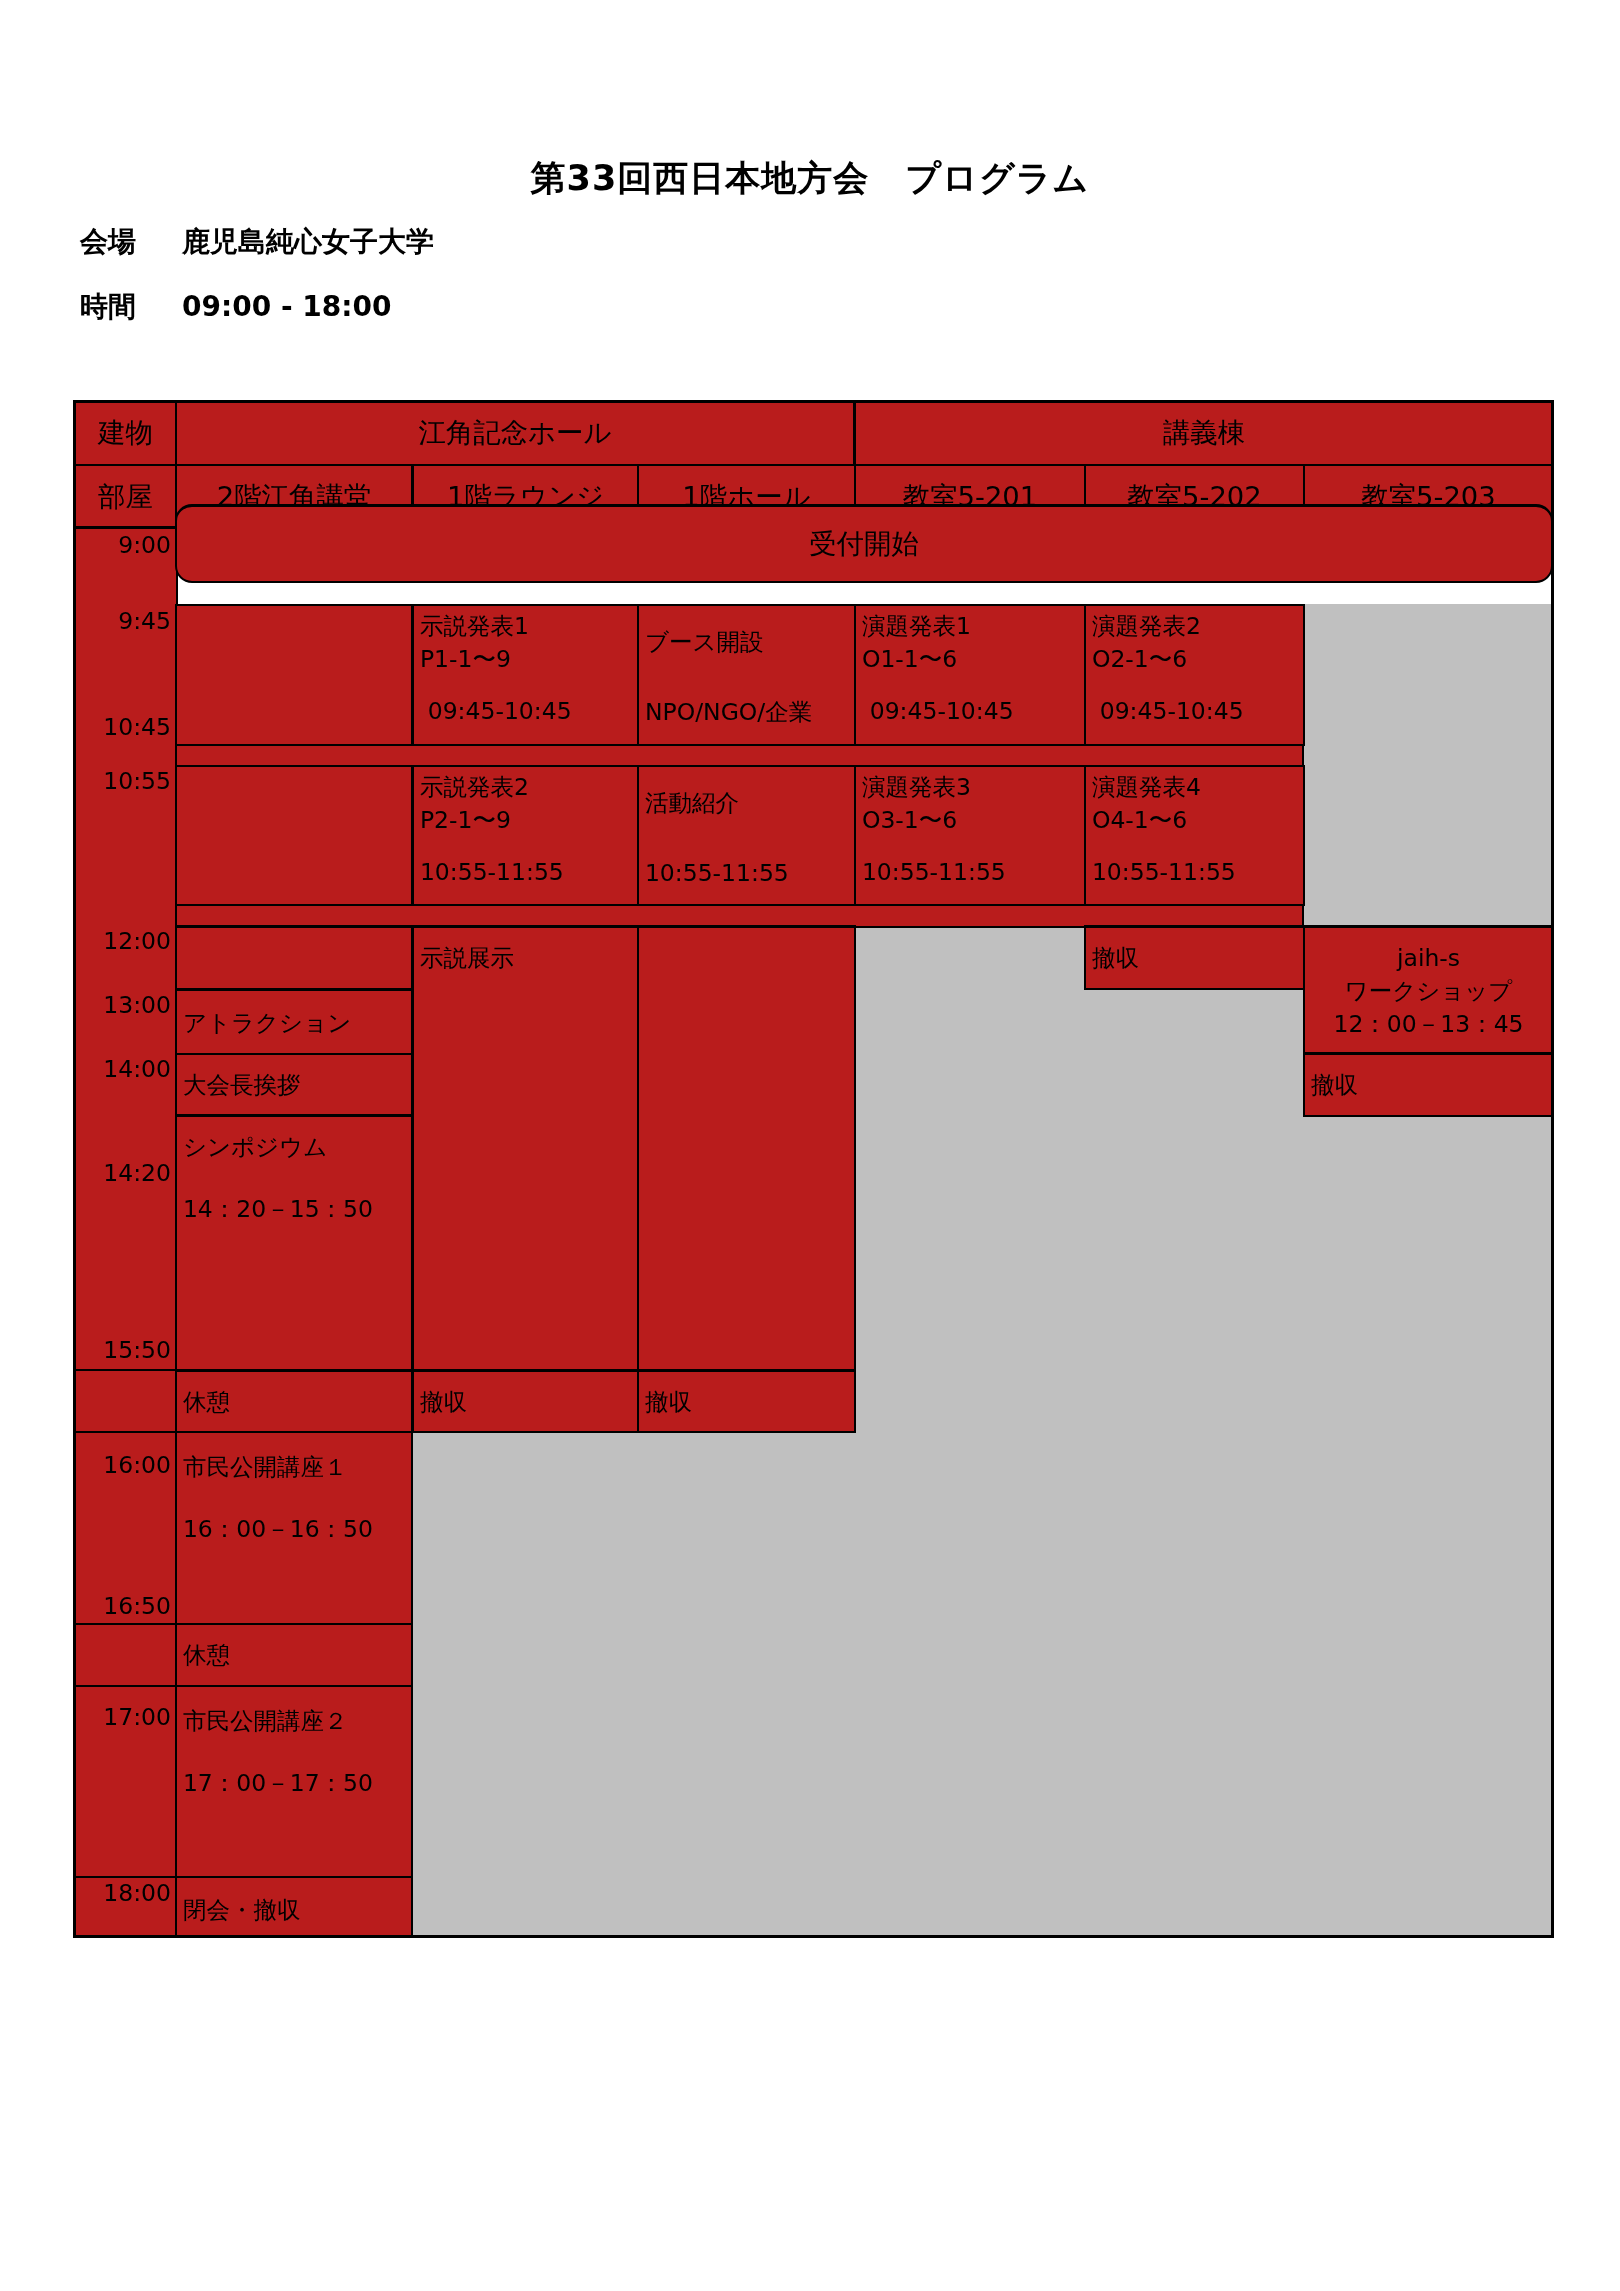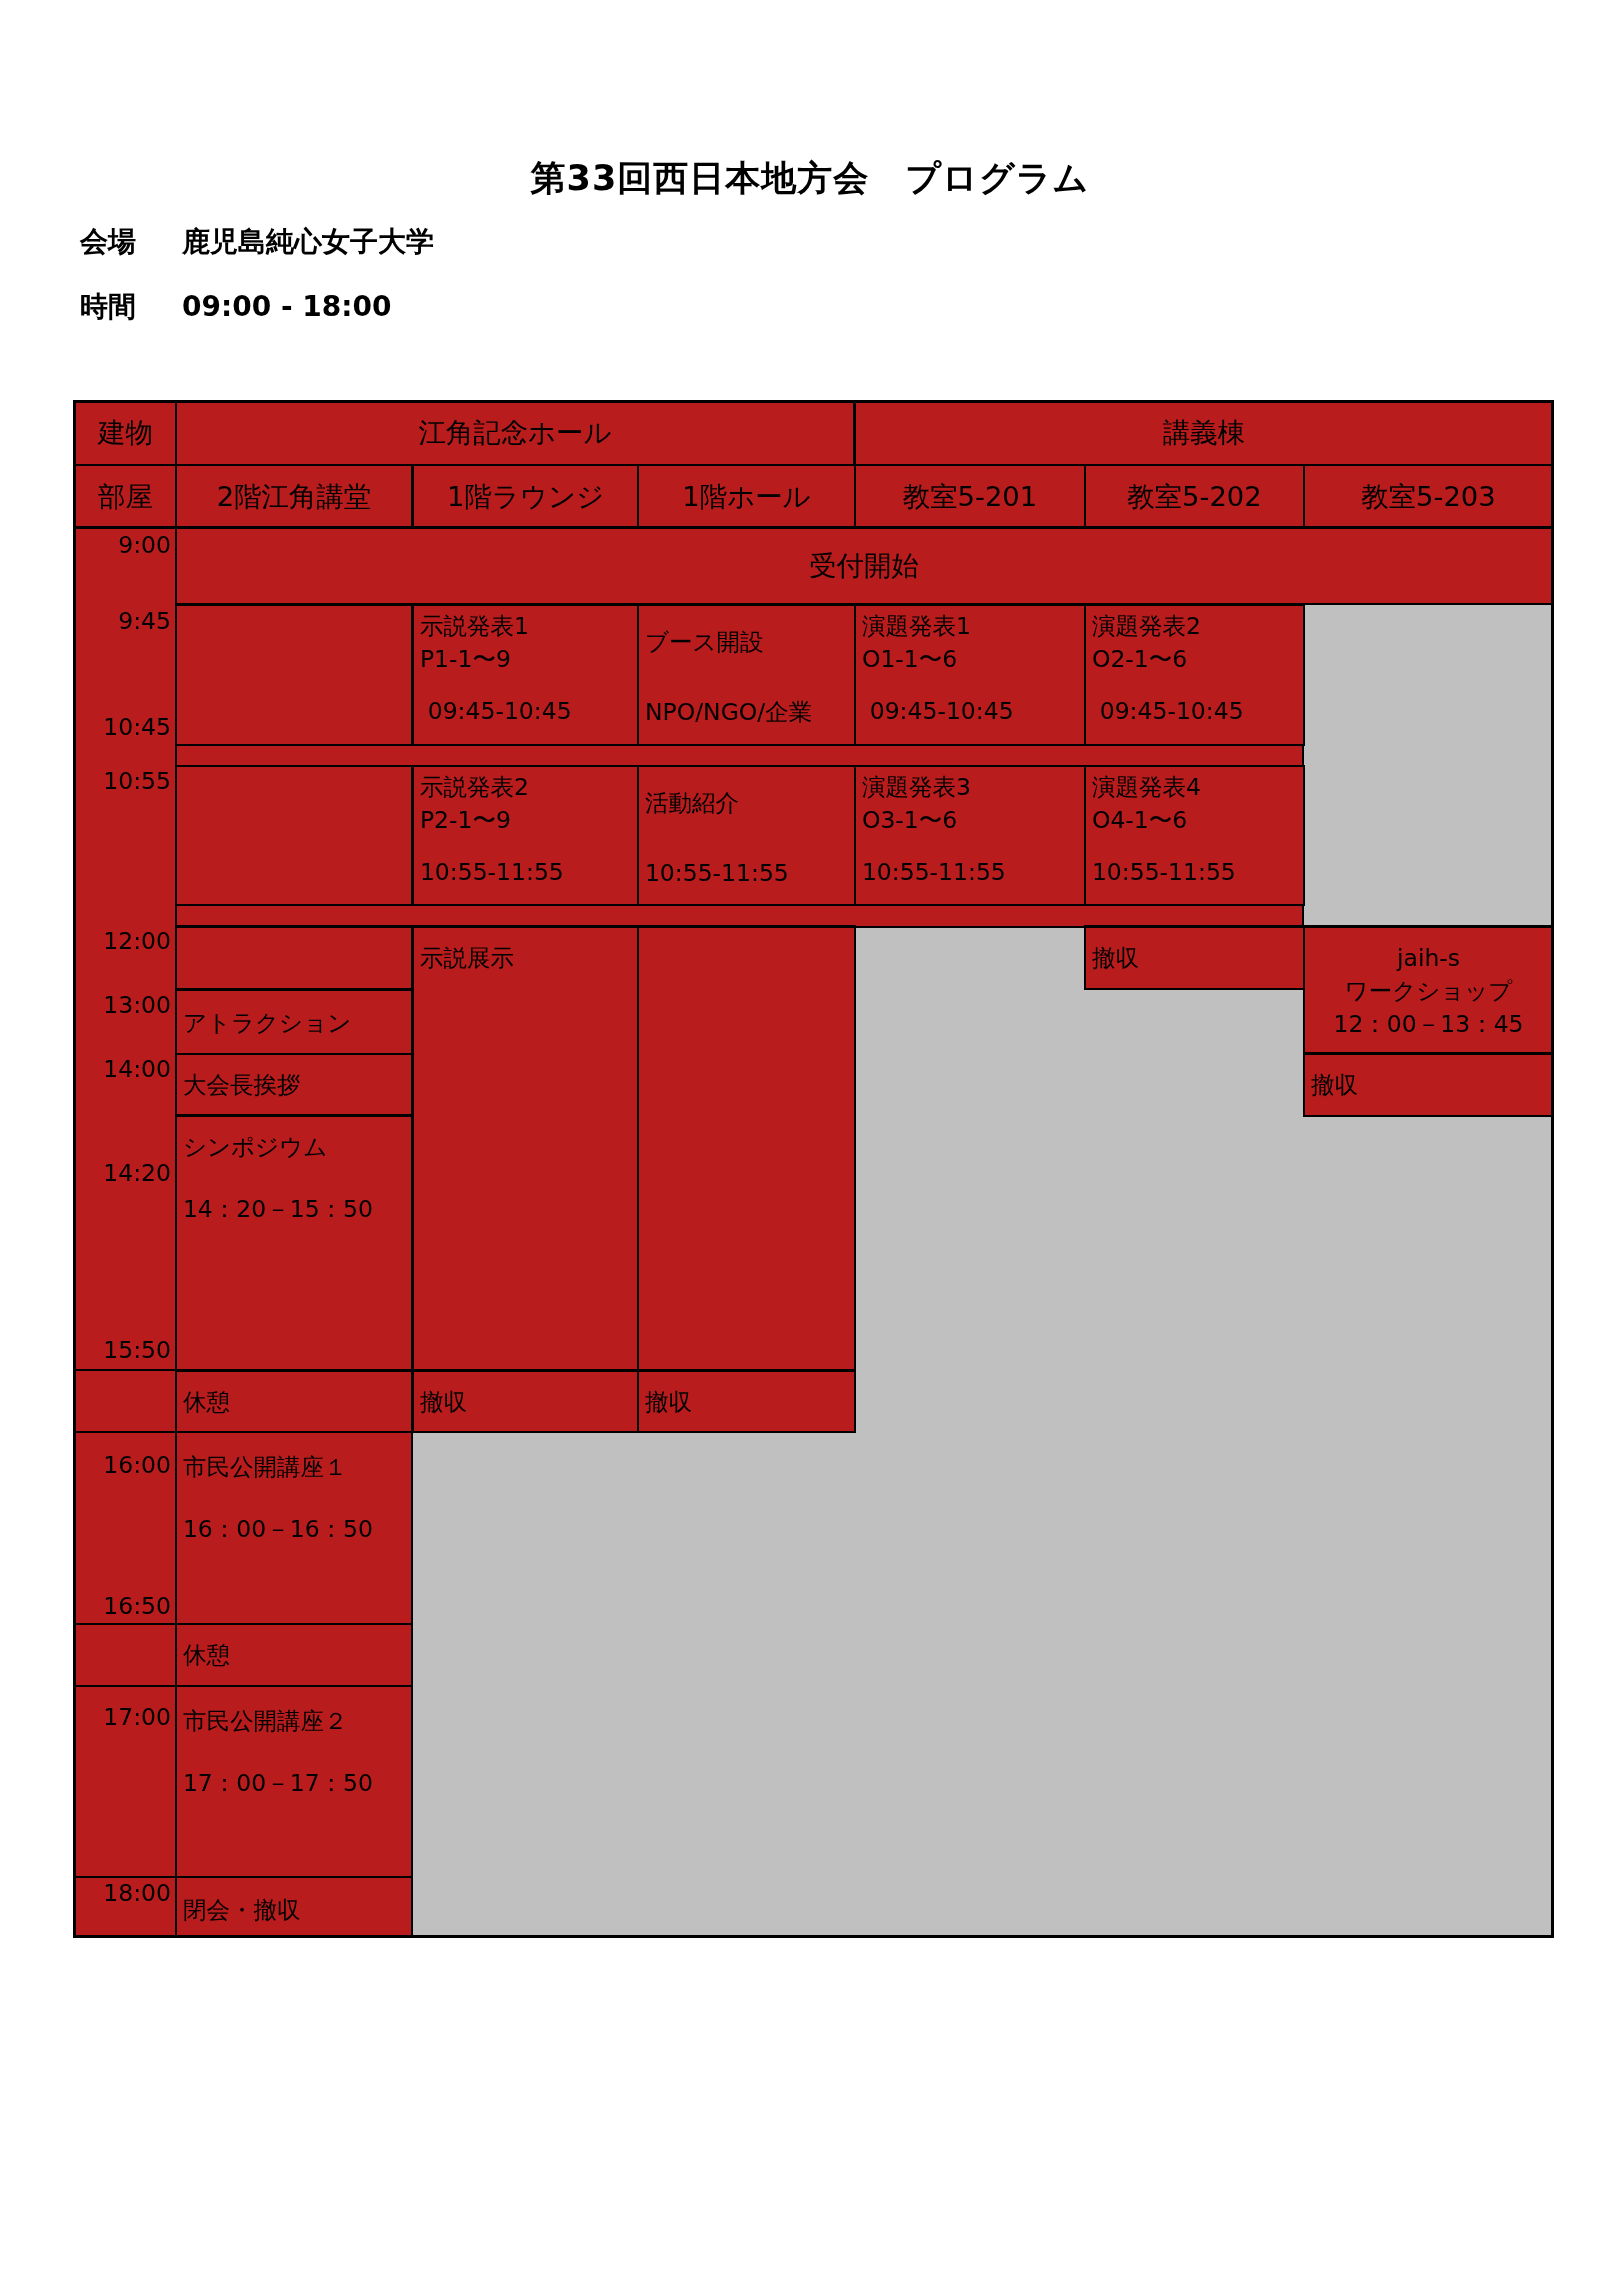--- a/index.html
+++ b/index.html
@@ -44,21 +44,21 @@
 <div class="cell hdr" style="left:1084px;top:464px;width:221px;height:65px;">教室5-202</div>
 <div class="cell hdr" style="left:1303px;top:464px;width:251px;height:65px;">教室5-203</div>
 
 <div class="cell" style="left:73px;top:526px;width:105px;height:845px;border-top-width:3.9px;"></div>
 <div class="cell" style="left:73px;top:1369px;width:105px;height:64px;border-top-width:2.9px;"></div>
 <div class="cell" style="left:73px;top:1431px;width:105px;height:194px;border-top-width:2.9px;"></div>
 <div class="cell" style="left:73px;top:1623px;width:105px;height:64px;border-top-width:2.9px;"></div>
 <div class="cell" style="left:73px;top:1685px;width:105px;height:193px;border-top-width:2.9px;"></div>
 <div class="cell" style="left:73px;top:1876px;width:105px;height:62px;border-top-width:2.9px;"></div>
 
-<div class="cell hdr" style="left:175px;top:526px;width:1378px;height:79px;border-top-width:3.9px;">受付開始</div>
+<div class="cell hdr" style="left:175px;top:504px;width:1378px;height:79px;border-top-width:3.9px;border-radius:17px;">受付開始</div>
 
 <div class="cell" style="left:175px;top:604px;width:238px;height:142px;"></div>
 <div class="cell ev" style="left:412px;top:604px;width:227px;height:142px;">
   <div>示説発表1</div>
   <div>P1-1〜9</div>
   <div class="t3" style="padding-left:7.8px">09:45-10:45</div>
 </div>
 <div class="cell ev" style="left:637px;top:604px;width:219px;height:142px;">
   <div style="margin-top:15.7px">ブース開設</div>
   <div style="margin-top:37px">NPO/NGO/企業</div>

